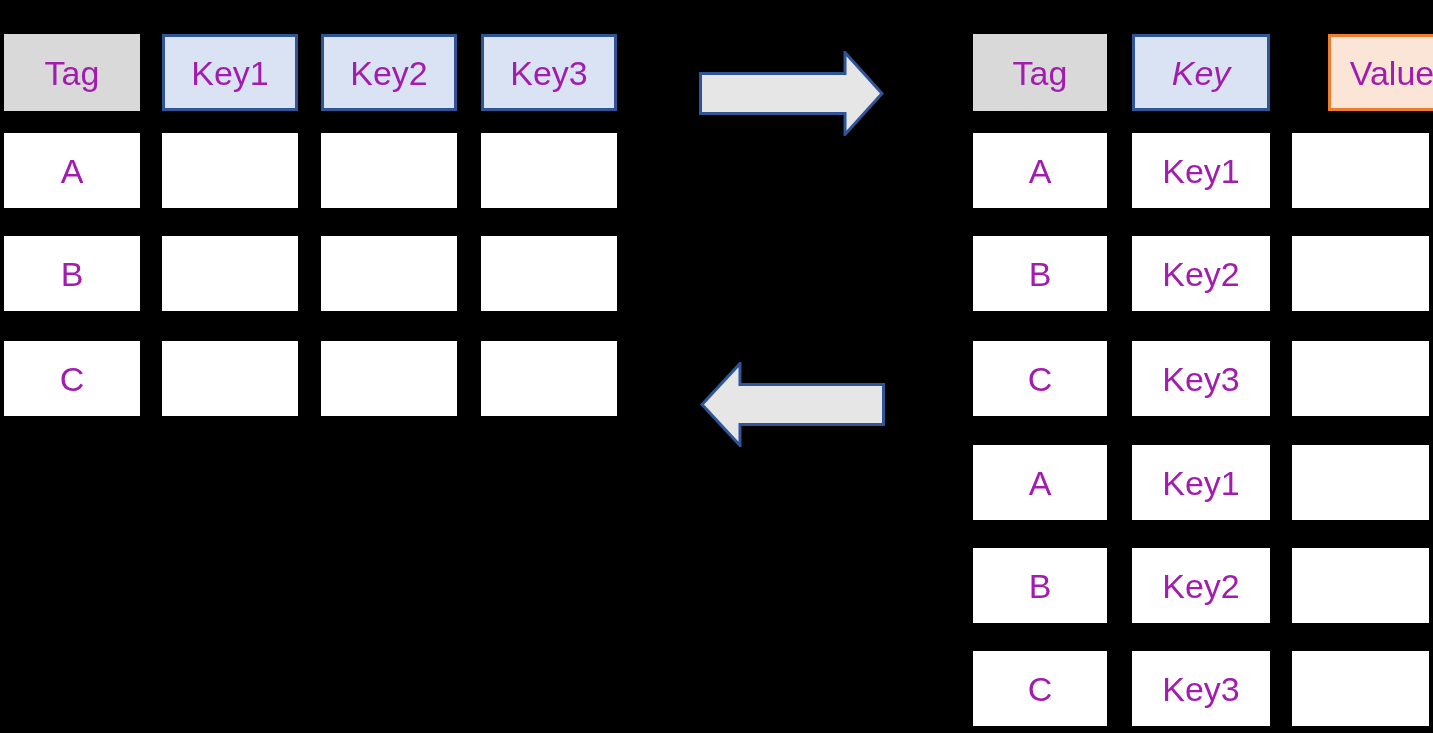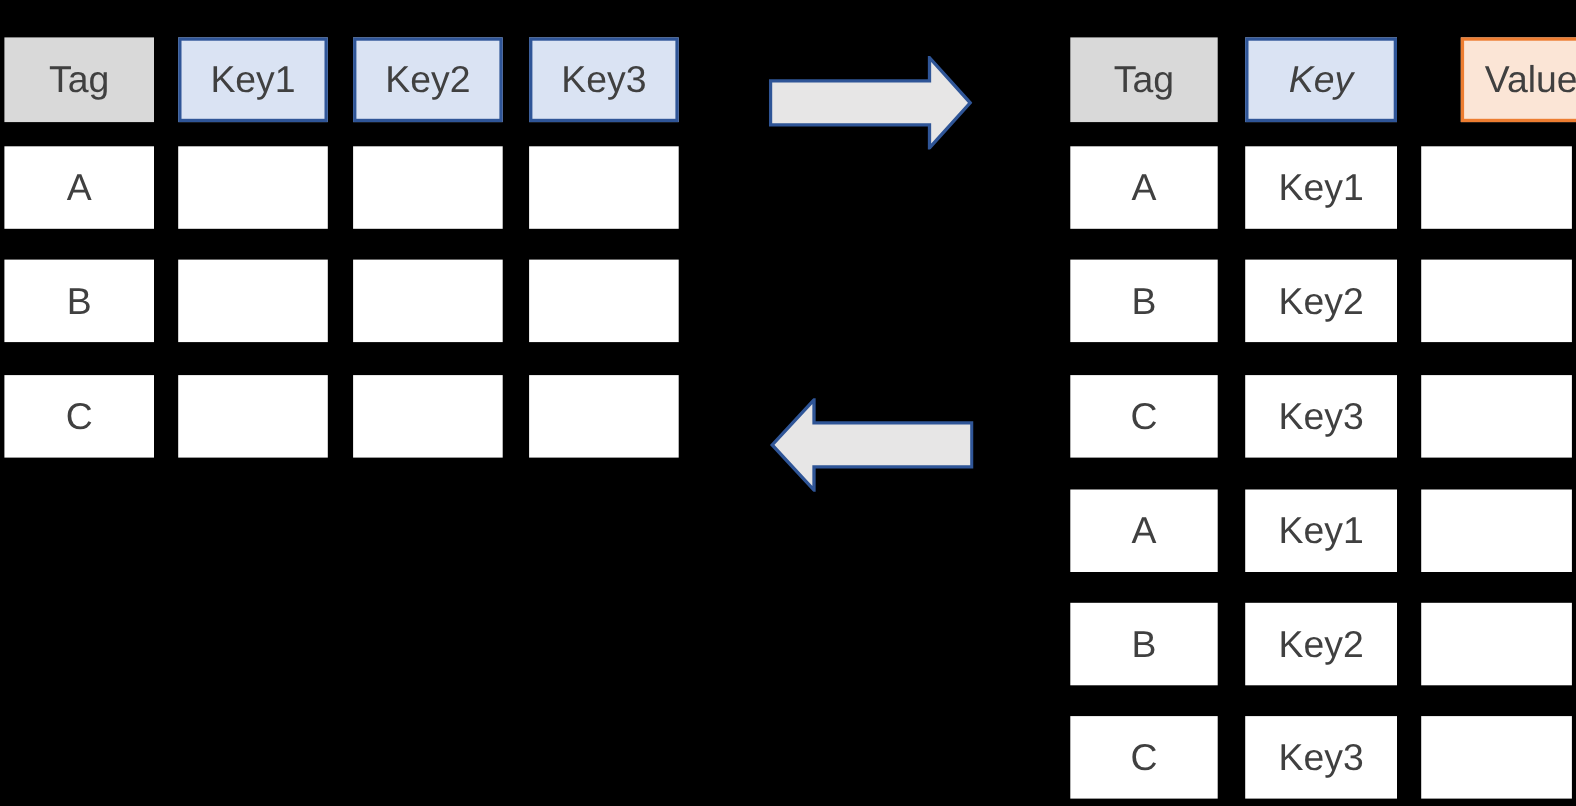--- a/index.html
+++ b/index.html
@@ -2,21 +2,21 @@
 <html><head>
 <meta charset="utf-8">
 <style>
   html,body{margin:0;padding:0;background:#000;}
   #stage{
     position:relative;width:1433px;height:733px;background:#000;overflow:hidden;
     font-family:"Liberation Sans","DejaVu Sans",sans-serif;
   }
   .cell{
     position:absolute;display:flex;align-items:center;justify-content:center;
-    background:#ffffff;color:#404040;font-size:34px;line-height:1;
+    background:#ffffff;color:#a21caf;font-size:34px;line-height:1;
     box-sizing:border-box;white-space:nowrap;
   }
   .hdr-gray{background:#d9d9d9;}
   .hdr-blue{background:#dae3f3;border:3px solid #2f5597;}
   .hdr-orange{background:#fbe5d6;border:3px solid #ed7d31;}
   .arrow{position:absolute;}
   .arrow svg{display:block;}
 </style>
 </head>
 <body>

